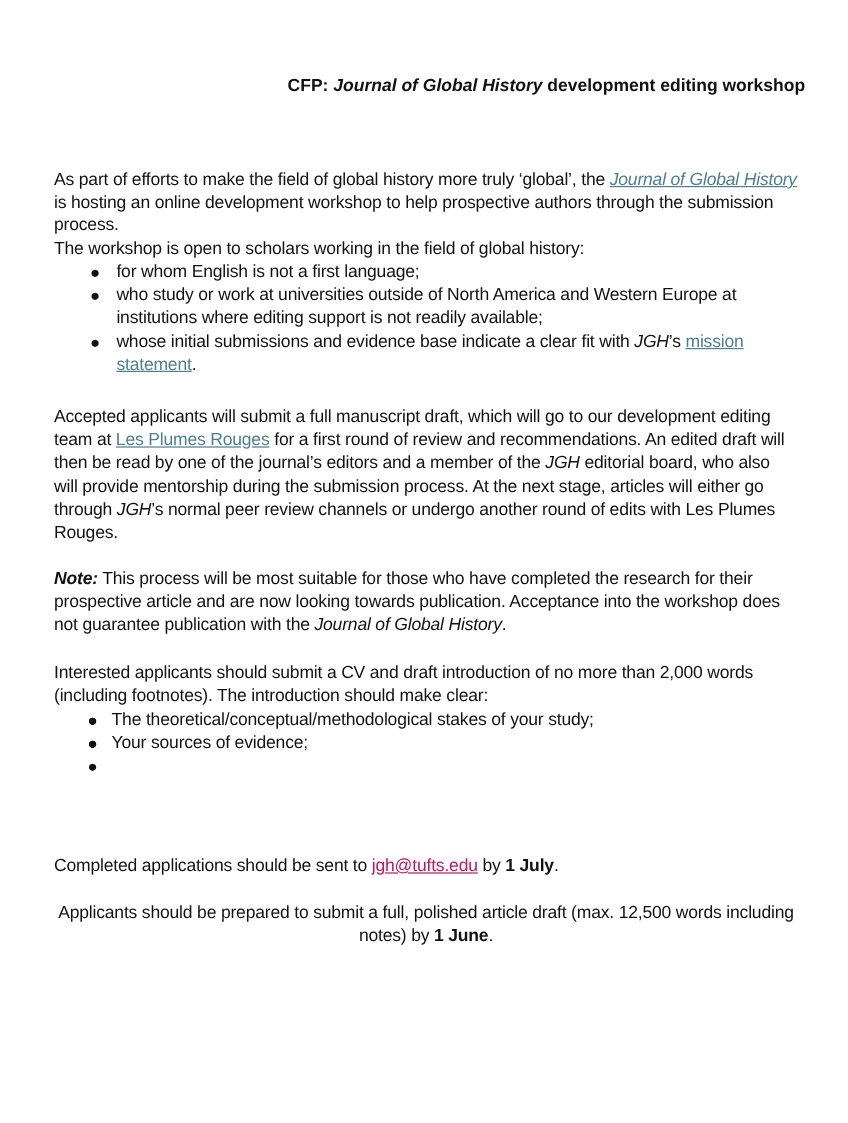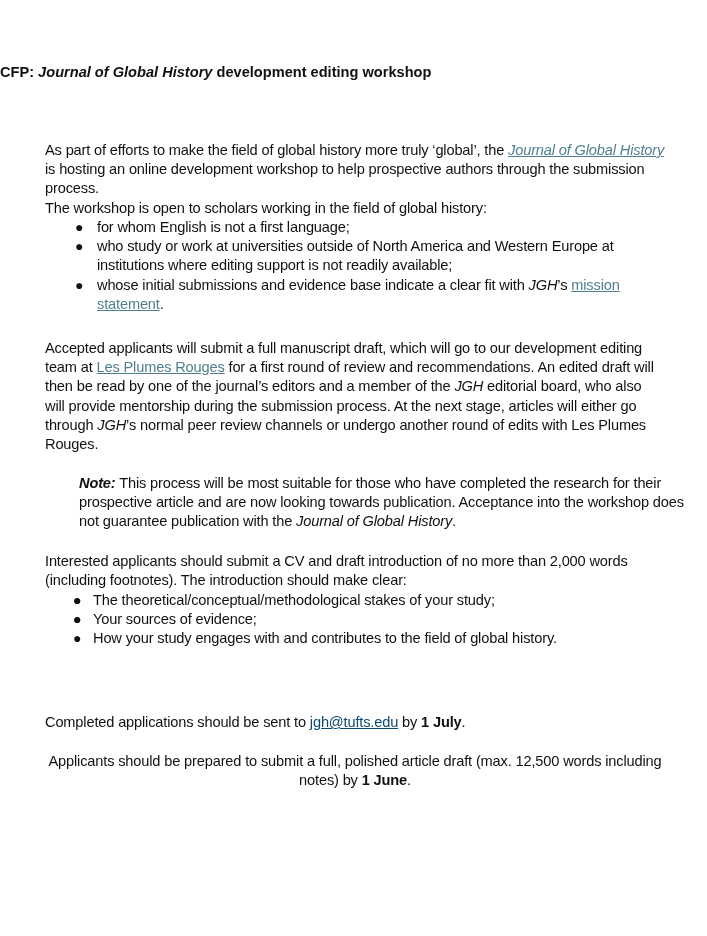--- a/index.html
+++ b/index.html
@@ -1,25 +1,25 @@
 <!DOCTYPE html>
 <html><head>
 <meta charset="utf-8">
 <style>
   html, body { margin: 0; padding: 0; background: #ffffff; }
   body {
     width: 707px; height: 936px; overflow: hidden; position: relative;
     font-family: "Liberation Sans", sans-serif; color: #111;
   }
   .page { position: absolute; left: 45px; top: 0; width: 620px; font-size: 14.6px; line-height: 19.2px; letter-spacing: -0.15px; }
-  .title { position: absolute; left: 0; width: 671px; top: 64px; text-align: left; font-weight: bold; font-size: 14.6px; }
+  .title { position: absolute; left: 0; width: 671px; top: 64px; text-align: right; font-weight: bold; font-size: 14.6px; }
   .title i { font-style: italic; }
   p { margin: 0; position: absolute; left: 0; width: 620px; }
   a.link { color: #4f7f8e; text-decoration: underline; }
-  a.mail { color: #0c4a6e; text-decoration: underline; }
+  a.mail { color: #be185d; text-decoration: underline; }
   ul { list-style: none; margin: 0; padding: 0; position: absolute; left: 0; width: 620px; }
   li { position: relative; padding-left: 52px; }
   li .bullet { position: absolute; left: 30px; top: 0; font-size: 14px; }
   ul.list2 li { padding-left: 48px; }
   ul.list2 li .bullet { left: 28px; }
 </style>
 </head>
 <body>
 
 <div class="title"><span>CFP: </span><i>Journal of Global History</i><span> development editing workshop</span></div>
@@ -31,29 +31,29 @@
   <p style="top:199px;">The workshop is open to scholars working in the field of global history:</p>
 
   <ul style="top:218px;">
     <li><span class="bullet">●</span><span>for whom English is not a first language;</span></li>
     <li><span class="bullet">●</span><span>who study or work at universities outside of North America and Western Europe at institutions where editing support is not readily available;</span></li>
     <li><span class="bullet">●</span><span>whose initial submissions and evidence base indicate a clear fit with </span><i>JGH</i><span>’s </span><a class="link" href="#">mission statement</a><span>.</span></li>
   </ul>
 
   <p style="top:339px;"><span>Accepted applicants will submit a full manuscript draft, which will go to our development editing team at </span><a class="link" href="#">Les Plumes Rouges</a><span> for a first round of review and recommendations. An edited draft will then be read by one of the journal’s editors and a member of the </span><i>JGH</i><span> editorial board, who also will provide mentorship during the submission process. At the next stage, articles will either go through </span><i>JGH</i><span>’s normal peer review channels or undergo another round of edits with Les Plumes Rouges.</span></p>
 
-  <p style="top:474px;margin-left:34px;"><b><i>Note:</i></b><span> This process will be most suitable for those who have completed the research for their prospective article and are now looking towards publication. Acceptance into the workshop does not guarantee publication with the </span><i>Journal of Global History</i><span>.</span></p>
+  <p style="top:474px;"><b><i>Note:</i></b><span> This process will be most suitable for those who have completed the research for their prospective article and are now looking towards publication. Acceptance into the workshop does not guarantee publication with the </span><i>Journal of Global History</i><span>.</span></p>
 
   <p style="top:552px;">Interested applicants should submit a CV and draft introduction of no more than 2,000 words (including footnotes). The introduction should make clear:</p>
 
   <ul class="list2" style="top:591px;">
     <li><span class="bullet">●</span></li>
     <li><span class="bullet">●</span><span>The theoretical/conceptual/methodological stakes of your study;</span></li>
     <li><span class="bullet">●</span></li>
     <li><span class="bullet">●</span><span>Your sources of evidence;</span></li>
-    <li><span class="bullet">●</span><span>How your study engages with and contributes to the field of global history.</span></li>
+    <li><span class="bullet">●</span></li>
   </ul>
 
   <p style="top:713px;"><span>Completed applications should be sent to </span><a class="mail" href="#">jgh@tufts.edu</a><span> by </span><b>1 July</b><span>.</span></p>
 
   <p style="top:752px;text-align:center;"><span>Applicants should be prepared to submit a full, polished article draft (max. 12,500 words including notes) by </span><b>1 June</b><span>.</span></p>
 
 </div>
 
 </body></html>

